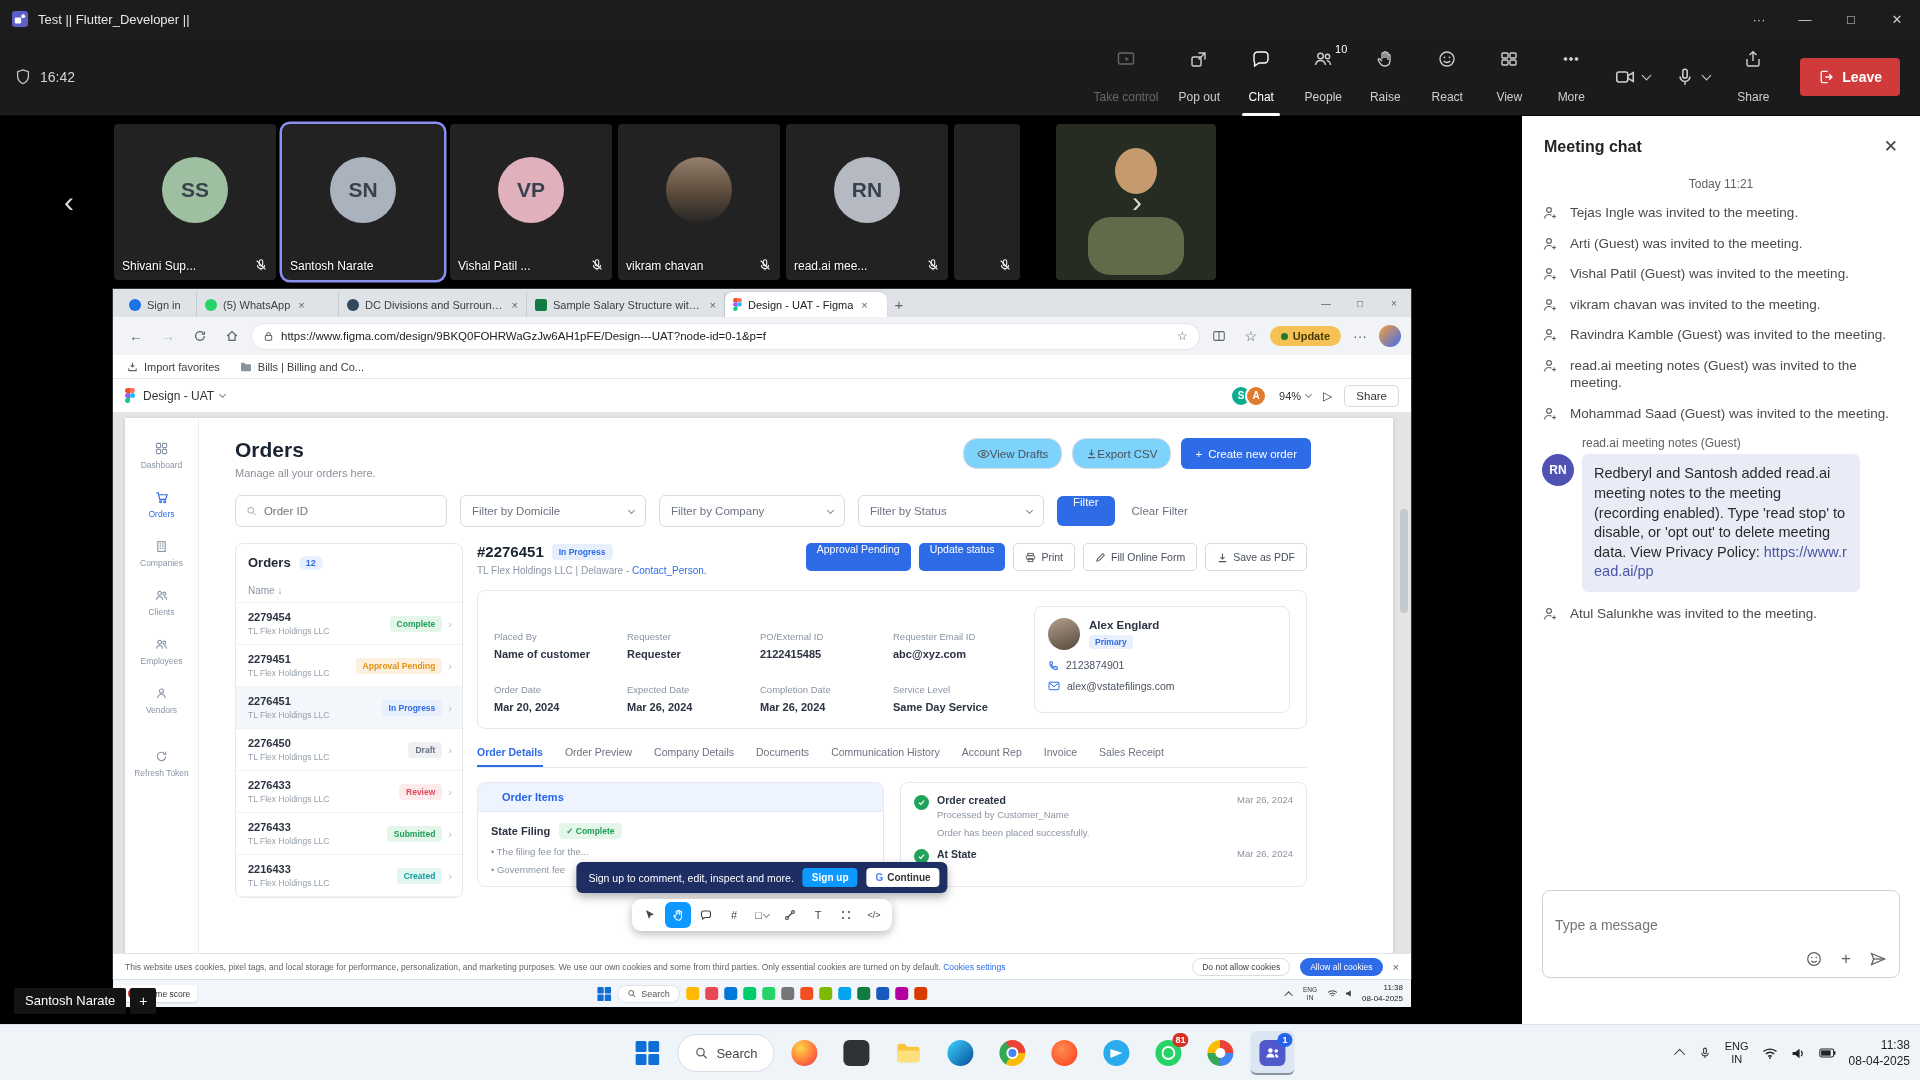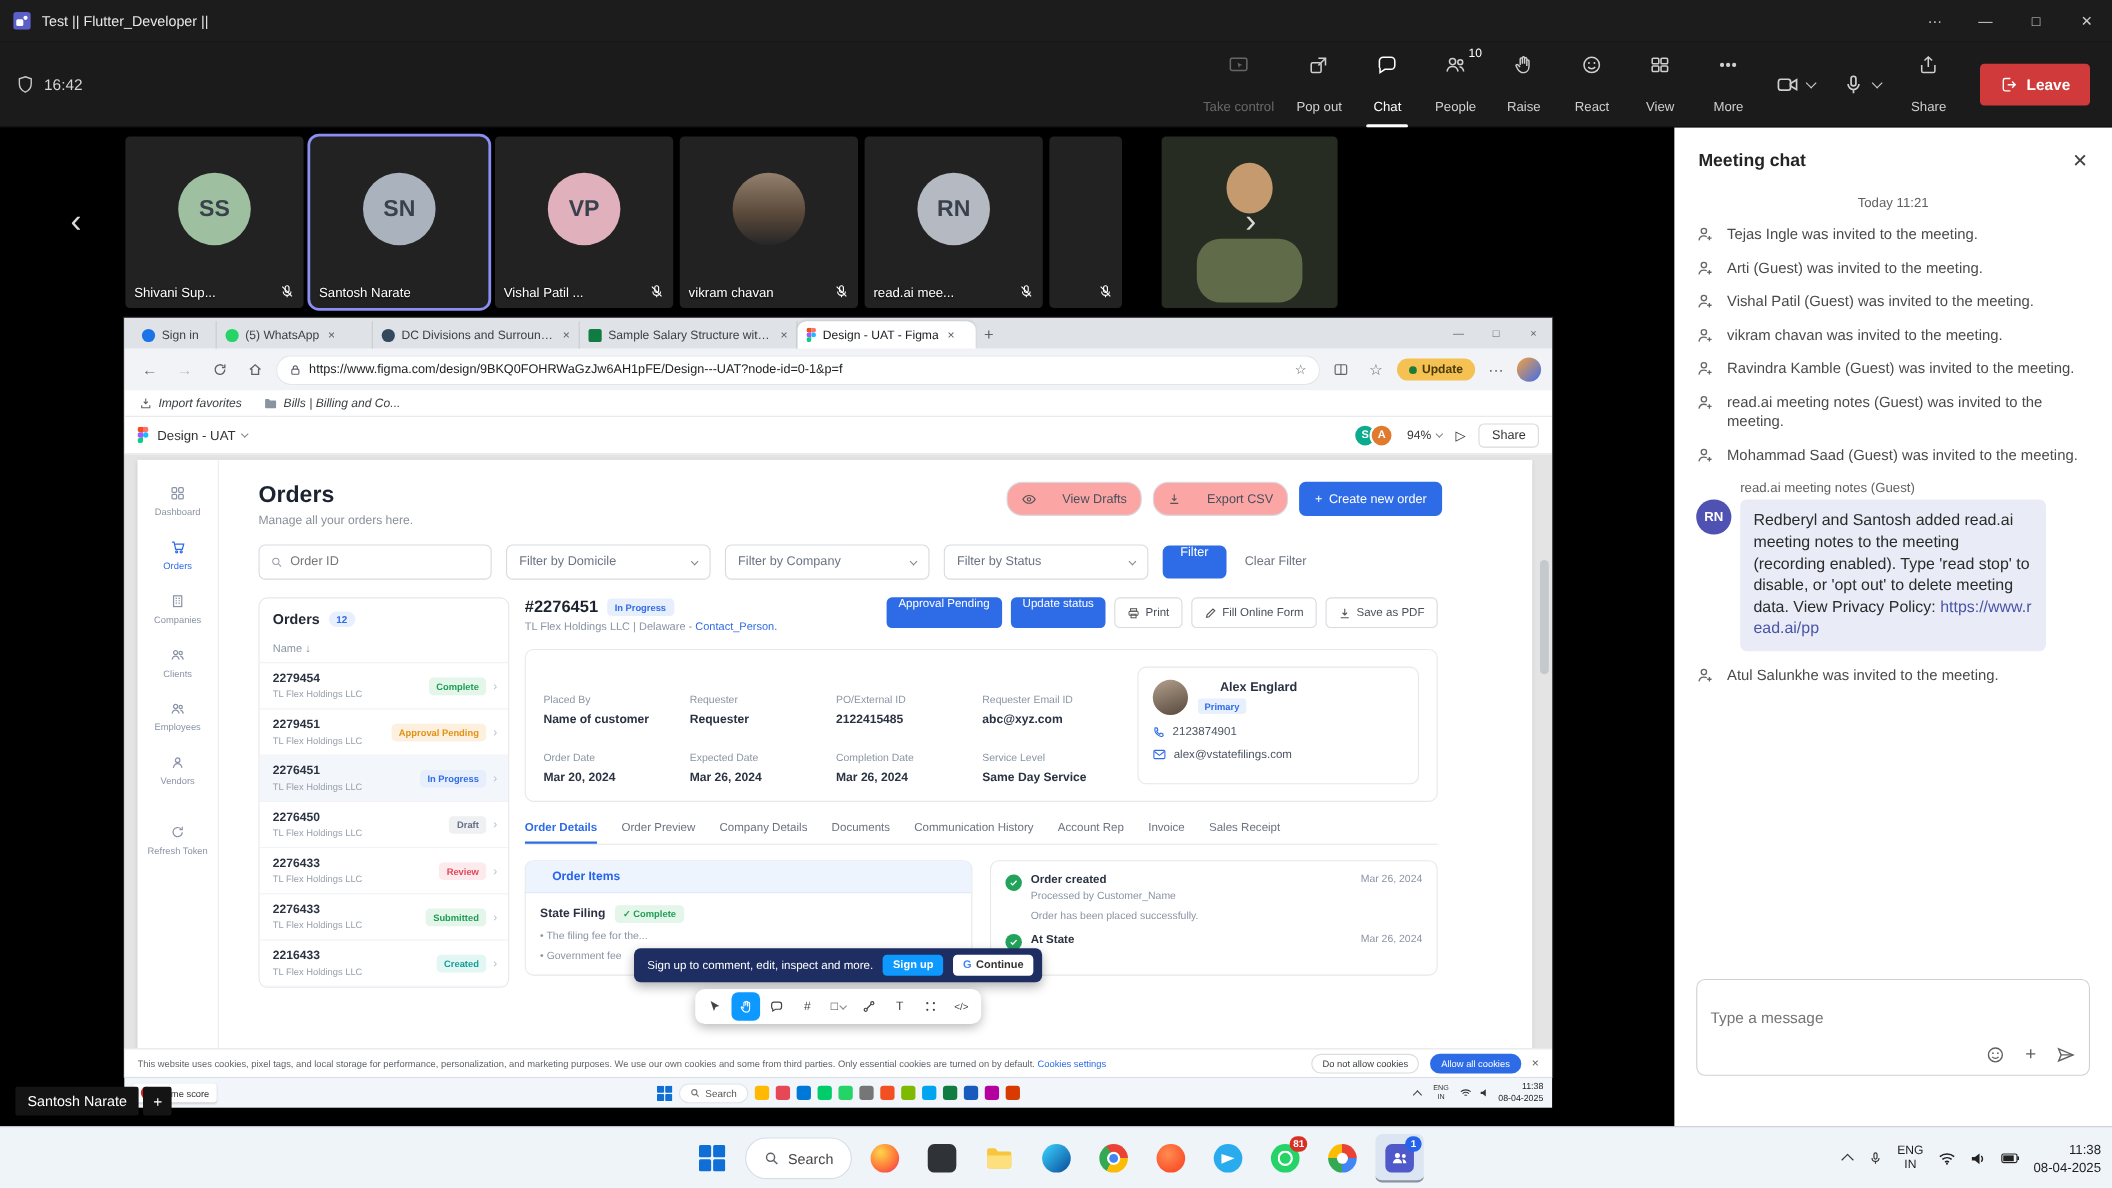--- a/index.html
+++ b/index.html
@@ -62,21 +62,21 @@
   .navbar { height:38px; background:#f1f3f6; display:flex; align-items:center; padding:0 10px; gap:6px; }
   .nav-ic { width:26px; height:26px; display:flex; align-items:center; justify-content:center; font-size:14px; color:#5f6368; }
   .nav-ic.dim { color:#b8bcc0; }
   .urlpill { flex:1; height:27px; background:#fff; border-radius:14px; display:flex; align-items:center; gap:7px; padding:0 12px; font-size:11.5px; color:#202124; overflow:hidden; box-shadow:inset 0 0 0 1px #e2e5e9; }
   .urltext { white-space:nowrap; overflow:hidden; text-overflow:ellipsis; flex:1; }
   .pill-star { color:#5f6368; font-size:12px; }
   .update-pill { display:flex; align-items:center; gap:5px; background:#f4c152; color:#4a3a07; font-size:11px; font-weight:bold; border-radius:12px; padding:4px 11px; }
   .update-dot { width:7px; height:7px; border-radius:50%; background:#1c7c37; }
   .profile-av { width:22px; height:22px; border-radius:50%; background:linear-gradient(135deg,#f7a03c,#3c6df0); }
   .favbar { height:24px; background:#fff; border-bottom:1px solid #e6e6e6; display:flex; align-items:center; gap:20px; padding:0 14px; font-size:11px; color:#3c4043; }
-  .favitem { display:flex; align-items:center; gap:6px;font-style:italic; }
+  .favitem { display:flex; align-items:center; gap:6px; }
 
   
   .figbar { height:34px; background:#fff; border-bottom:1px solid #e8e8e8; display:flex; align-items:center; padding:0 12px; gap:8px; }
   .figname { font-size:12px; color:#333; display:flex; align-items:center; gap:6px; }
   .chev-s { width:5px; height:5px; border-right:1.3px solid #888; border-bottom:1.3px solid #888; transform:rotate(45deg); margin-top:-2px; }
   .fig-right { margin-left:auto; display:flex; align-items:center; gap:12px; }
   .fig-av { width:22px; height:22px; border-radius:50%; color:#fff; font-size:10px; font-weight:bold; display:flex; align-items:center; justify-content:center; border:2px solid #fff; }
   .fig-zoom { font-size:11px; color:#333; display:flex; align-items:center; gap:5px; }
   .fig-share { font-size:11.5px; color:#333; border:1px solid #d9d9d9; border-radius:5px; padding:4px 11px; }
   .canvas { position:relative; height:566px; background:#e4e4e4; overflow:hidden; }
@@ -89,21 +89,21 @@
   .side-item { width:66px; padding:8px 0 9px; display:flex; flex-direction:column; align-items:center; gap:5px; font-size:8.5px; color:#8a94a6; text-align:center; }
   .side-item svg { stroke:#8a94a6; }
   .side-item.active { color:#2e6be6; }
   .side-item.active svg { stroke:#2e6be6; }
   .app-main { flex:1; padding:20px 0 0 36px; overflow:hidden; }
   .app-inner { width:1076px; }
   .app-head { display:flex; align-items:flex-start; }
   .app-title { font-size:21px; font-weight:bold; color:#1c2330; }
   .app-sub { font-size:11px; color:#8a8f98; margin-top:5px; }
   .head-actions { margin-left:auto; display:flex; gap:10px; }
-  .btn-o { display:flex; align-items:center; gap:24px; border:1px solid #d7dbe0; border-radius:14px; height:31px; padding:0 13px; font-size:11.5px; color:#49505b; background:#fca5a5; }
+  .btn-o { display:flex; align-items:center; gap:0; border:1px solid #d7dbe0; border-radius:14px; height:31px; padding:0 13px; font-size:11.5px; color:#49505b; background:#7dd3fc; }
   .btn-b { display:flex; align-items:center; gap:6px; background:#2e6be6; color:#fff; border:none; border-radius:6px; height:31px; padding:0 14px; font-size:11.5px; }
   .filters { display:flex; gap:13px; margin-top:16px; align-items:center; }
   .f-search { width:212px; height:32px; border:1px solid #d7dbe0; border-radius:6px; display:flex; align-items:center; gap:7px; padding:0 10px; }
   .f-search input { border:none; outline:none; font-size:11.5px; width:100%; color:#333; font-family:inherit; }
   .f-select { width:186px; height:32px; border:1px solid #d7dbe0; border-radius:6px; display:flex; align-items:center; justify-content:space-between; padding:0 11px; font-size:11.5px; color:#6b7280; }
   .f-apply { background:#2e6be6; color:#fff; border:none; border-radius:6px; height:30px; padding:0 16px; font-size:11.5px; }
   .f-clear { font-size:11.5px; color:#6b7280; padding:0 4px; }
   .body-row { display:flex; gap:14px; margin-top:16px; }
 
   .list-panel { width:228px; border:1px solid #e5e8ec; border-radius:8px; overflow:hidden; flex:0 0 auto; }
@@ -133,21 +133,21 @@
   .d-actions { margin-left:auto; display:flex; gap:8px; }
   .sbtn-b { background:#2e6be6; color:#fff; border:none; border-radius:5px; height:28px; padding:0 11px; font-size:10.5px; }
   .sbtn-o { display:flex; align-items:center; gap:5px; background:#fff; border:1px solid #d7dbe0; border-radius:5px; height:28px; padding:0 11px; font-size:10.5px; color:#49505b; }
   .info-card { margin-top:14px; border:1px solid #e5e8ec; border-radius:8px; padding:15px 16px; display:flex; gap:18px; }
   .fgrid { flex:1; display:grid; grid-template-columns:repeat(4,1fr); row-gap:24px; column-gap:10px;margin-top:25px; }
   .fl { font-size:9.5px; color:#8a94a3; }
   .fv { font-size:11px; font-weight:bold; color:#2b3342; margin-top:6px; }
   .contact-card { width:256px; border:1px solid #e5e8ec; border-radius:8px; padding:11px 13px; flex:0 0 auto; }
   .cc-top { display:flex; gap:9px; align-items:center; }
   .cc-av { width:32px; height:32px; border-radius:50%; background:linear-gradient(160deg,#b4a08c,#55483c); }
-  .cc-name { font-size:11.5px; font-weight:bold; color:#2b3342;margin-left:20px; }
+  .cc-name { font-size:11.5px; font-weight:bold; color:#2b3342; }
   .cc-badge { display:inline-block; background:#e8f0fe; color:#2e6be6; font-size:8.5px; font-weight:bold; border-radius:3px; padding:2px 6px; margin-top:4px; }
   .cc-row { display:flex; align-items:center; gap:7px; font-size:10.5px; color:#4b5563; margin-top:9px; }
   .d-tabs { display:flex; gap:22px; border-bottom:1px solid #e5e8ec; margin-top:17px; }
   .dtab { font-size:10.5px; color:#6b7280; padding-bottom:9px; white-space:nowrap; }
   .dtab.active { color:#2e6be6; font-weight:bold; box-shadow:inset 0 -2px 0 #2e6be6; }
   .panels { display:flex; gap:16px; margin-top:14px; }
   .pcard { flex:1; border:1px solid #e5e8ec; border-radius:8px; overflow:hidden; }
   .pcard-h { background:#edf4fe; border-bottom:1px solid #e0eafc; padding:8px 24px; font-size:11px; font-weight:bold; color:#2563eb; }
   .pcard-b { padding:11px 13px; }
   .item-row { display:flex; align-items:center; gap:9px; }

